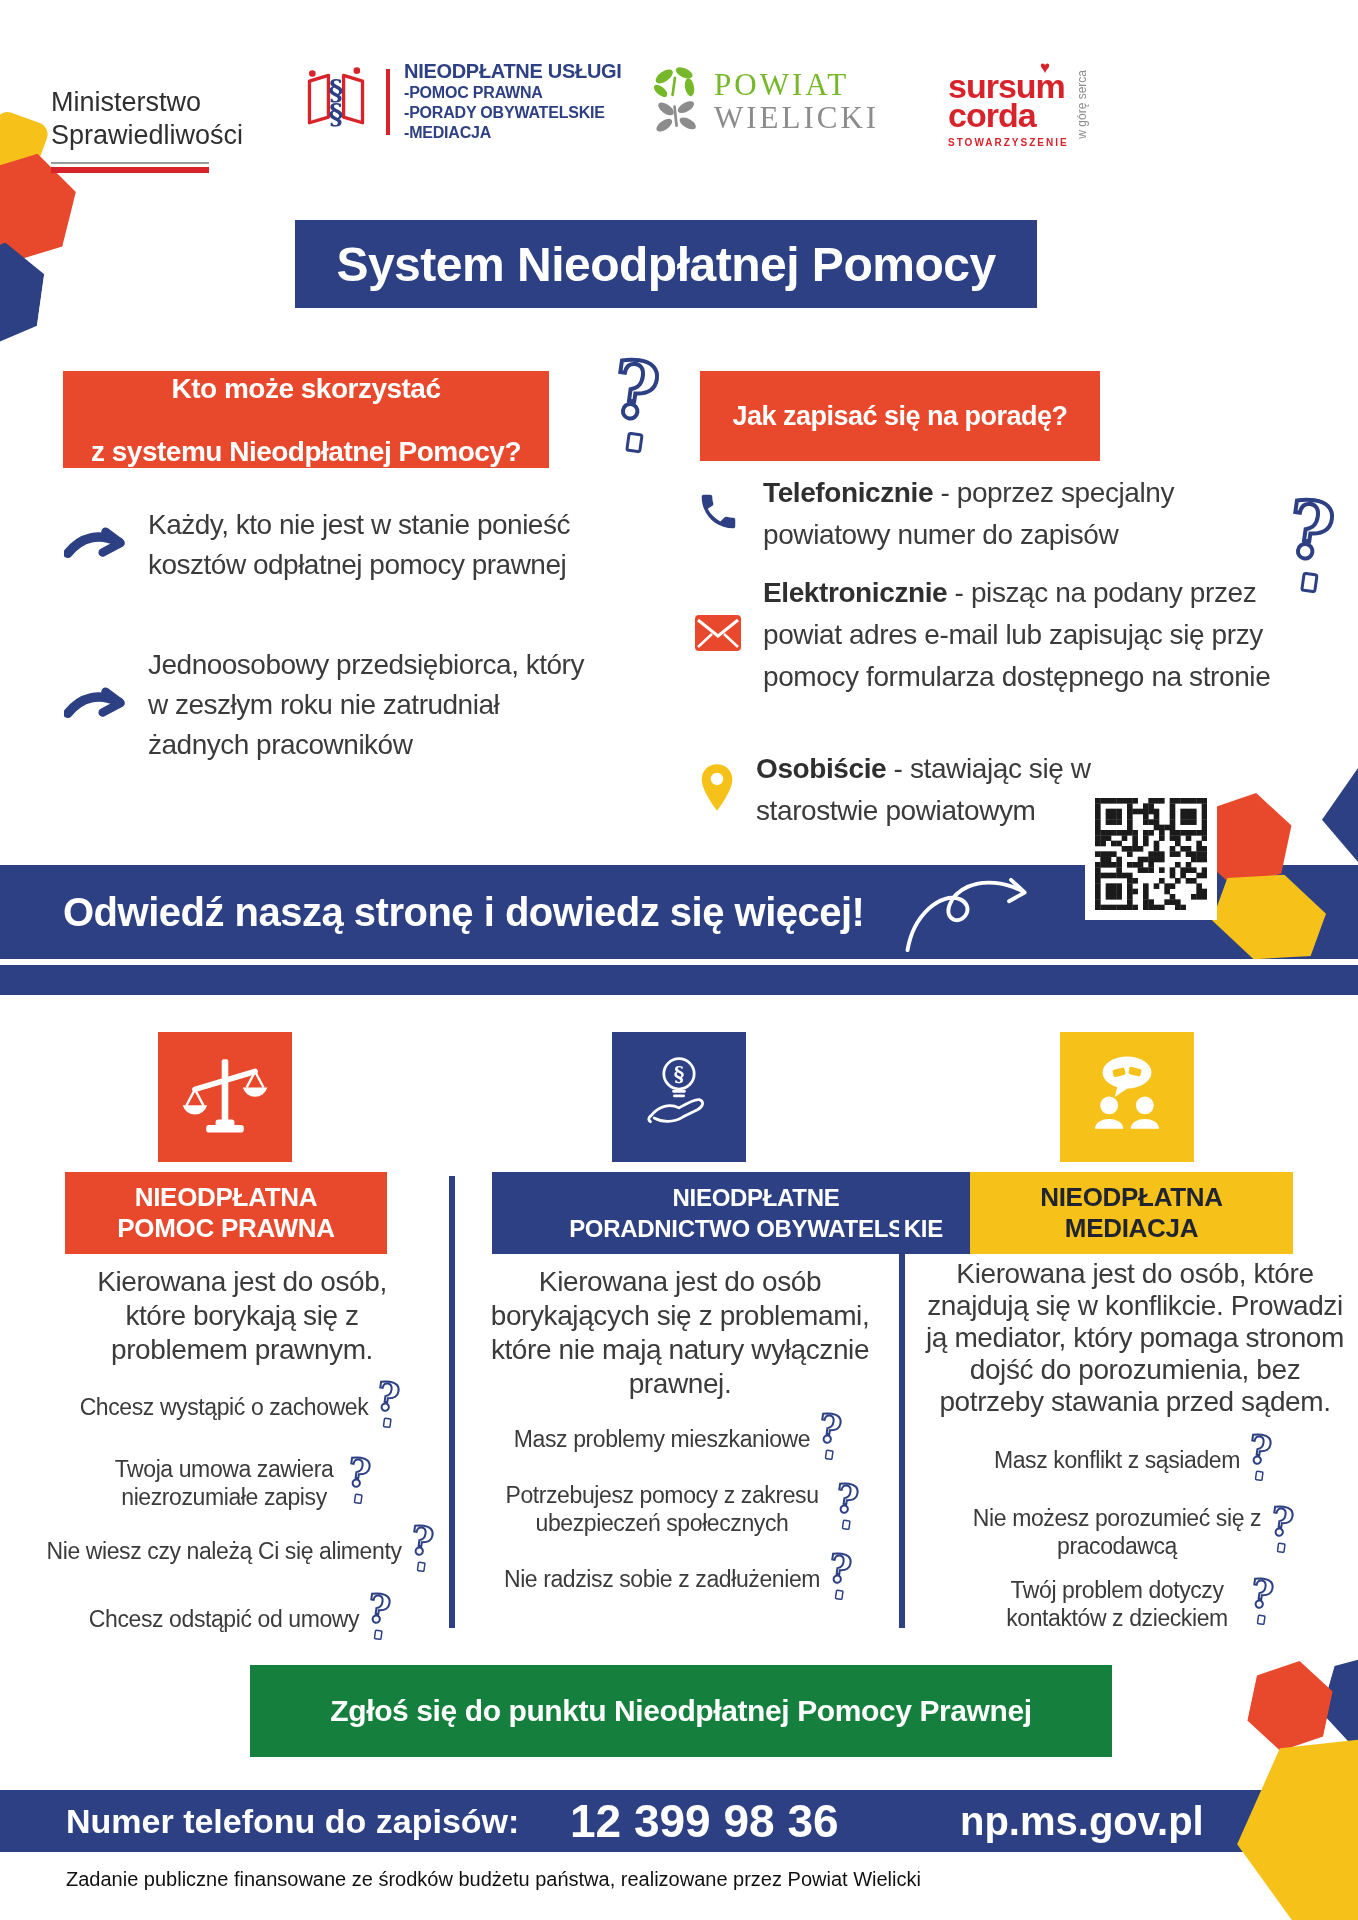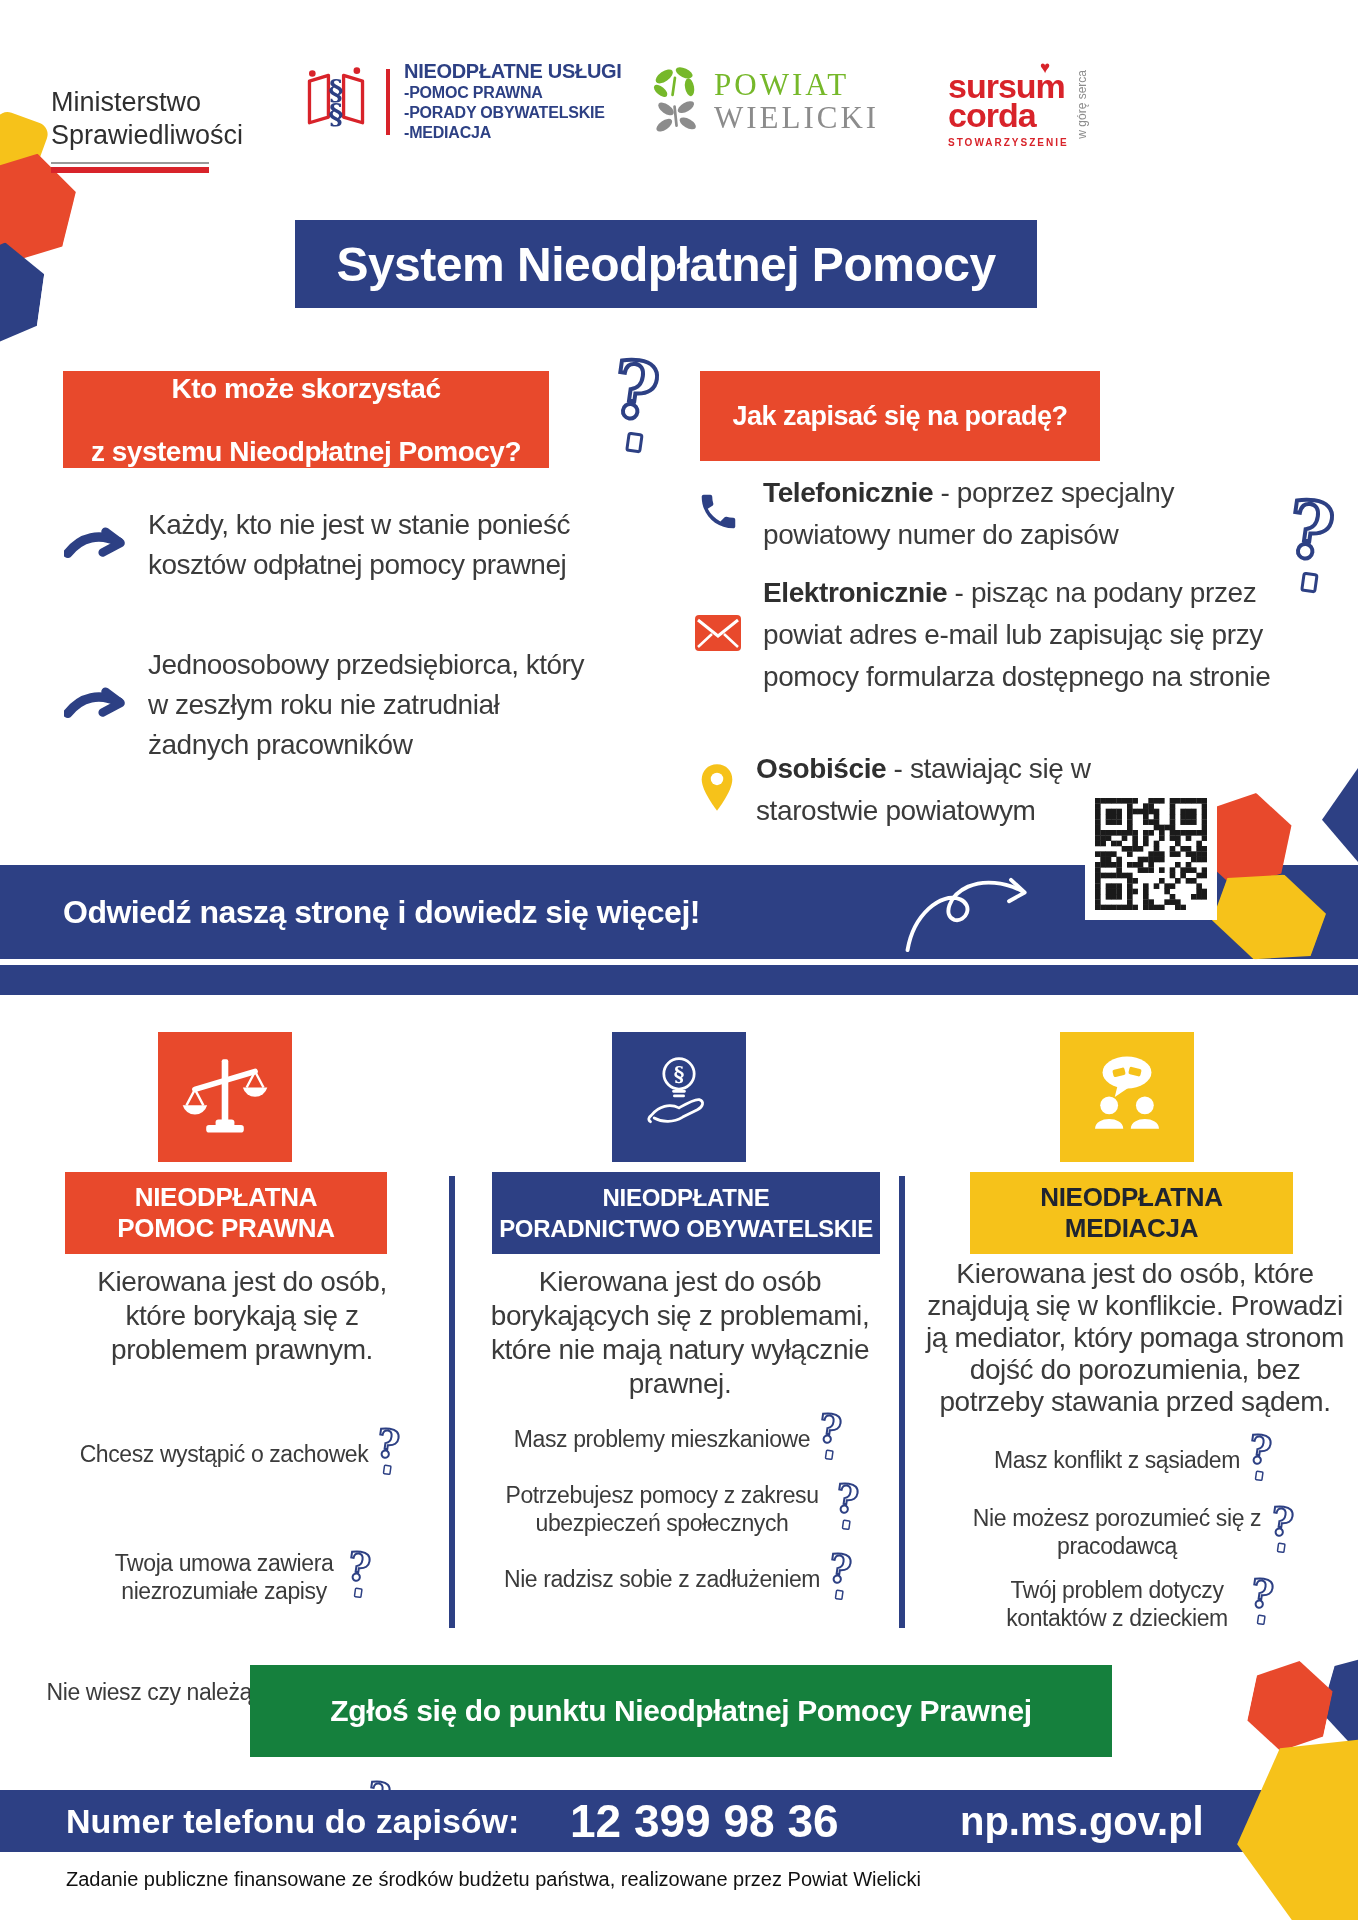--- a/index.html
+++ b/index.html
@@ -30,21 +30,21 @@
   .title-banner span{color:#fff;font-weight:bold;font-size:48px;letter-spacing:-0.5px;}
   .redbox{background:#e8492c;color:#fff;font-weight:bold;text-align:center;
           display:flex;flex-direction:column;justify-content:center;gap:28px;}
   .redbox div{font-size:28px;line-height:35px;letter-spacing:-0.5px;}
   .who-item{position:absolute;display:flex;align-items:center;gap:18px;}
   .who-text{font-size:28px;line-height:40px;color:#3b3b3b;letter-spacing:-0.5px;}
   .method{position:absolute;display:flex;align-items:center;gap:22px;}
   .method-text{font-size:28px;line-height:42px;color:#3b3b3b;letter-spacing:-0.4px;}
   .method-text b{color:#2f2f2f;}
   .band{position:absolute;left:0;width:1358px;background:#2d4084;}
-  .band-text{color:#fff;font-weight:bold;font-size:32px;letter-spacing:-0.5px;padding-left:63px;text-align:center;}
+  .band-text{color:#fff;font-weight:bold;font-size:40px;letter-spacing:-0.5px;padding-left:63px;text-align:center;}
   
   .qr{position:absolute;left:1085px;top:788px;width:132px;height:132px;background:#fff;
       box-sizing:border-box;padding:10px;z-index:3;}
   
   .icon-tile{position:absolute;width:134px;height:130px;display:flex;align-items:center;justify-content:center;}
   .col-head{position:absolute;top:1172px;height:82px;display:flex;flex-direction:column;justify-content:center;
             text-align:center;font-weight:bold;letter-spacing:-0.3px;}
   .col-head div{font-size:26px;line-height:31px;}
   .col-head.mid div{font-size:24px;}
   .col-flow{position:absolute;display:flex;flex-direction:column;align-items:center;}
@@ -517,33 +517,33 @@
           <path d="M54 86 C54 72 84 72 84 86 Z"></path>
         </g>
       </svg>
     </span>
   </div>
 
   <div class="col-head" style="left:65px;width:322px;background:#e8492c;color:#fff;">
     <div>NIEODPŁATNA</div>
     <div>POMOC PRAWNA</div>
   </div>
-  <div class="col-head mid" style="left:492px;width:388px;background:#2d4084;color:#fff;">
+  <div class="col-head mid" style="left:492px;width:440px;background:#2d4084;color:#fff;padding-left:44px;">
     <div>NIEODPŁATNE</div>
     <div>PORADNICTWO OBYWATELSKIE</div>
   </div>
   <div class="col-head" style="left:970px;width:323px;background:#f6c21a;color:#1f2430;">
     <div>NIEODPŁATNA</div>
     <div>MEDIACJA</div>
   </div>
 
   <div class="divider" style="left:449px;"></div>
   <div class="divider" style="left:899px;"></div>
 
-  <div class="col-flow" style="left:36px;top:1265px;width:412px;gap:47px;">
+  <div class="col-flow" style="left:36px;top:1265px;width:412px;">
     <div class="col-desc" style="width:345px;">Kierowana jest do osób, które borykają się z problemem prawnym.</div>
     <div class="bullet" style="margin-top:12px;">
       <span class="bullet-text">Chcesz wystąpić o zachowek</span>
         <span class="qm small">
           <svg viewBox="0 0 60 110" preserveAspectRatio="xMidYMid meet">
             <text x="27" y="62" text-anchor="middle" font-family="DejaVu Serif,serif" font-size="78" font-weight="bold" fill="#ffffff" stroke="#2d4084" stroke-width="4" transform="rotate(8 27 40)">?</text>
             <rect x="20" y="78" width="13" height="17" rx="2" fill="#ffffff" stroke="#2d4084" stroke-width="3" transform="rotate(8 26 86)"></rect>
           </svg>
         </span>
     </div>

